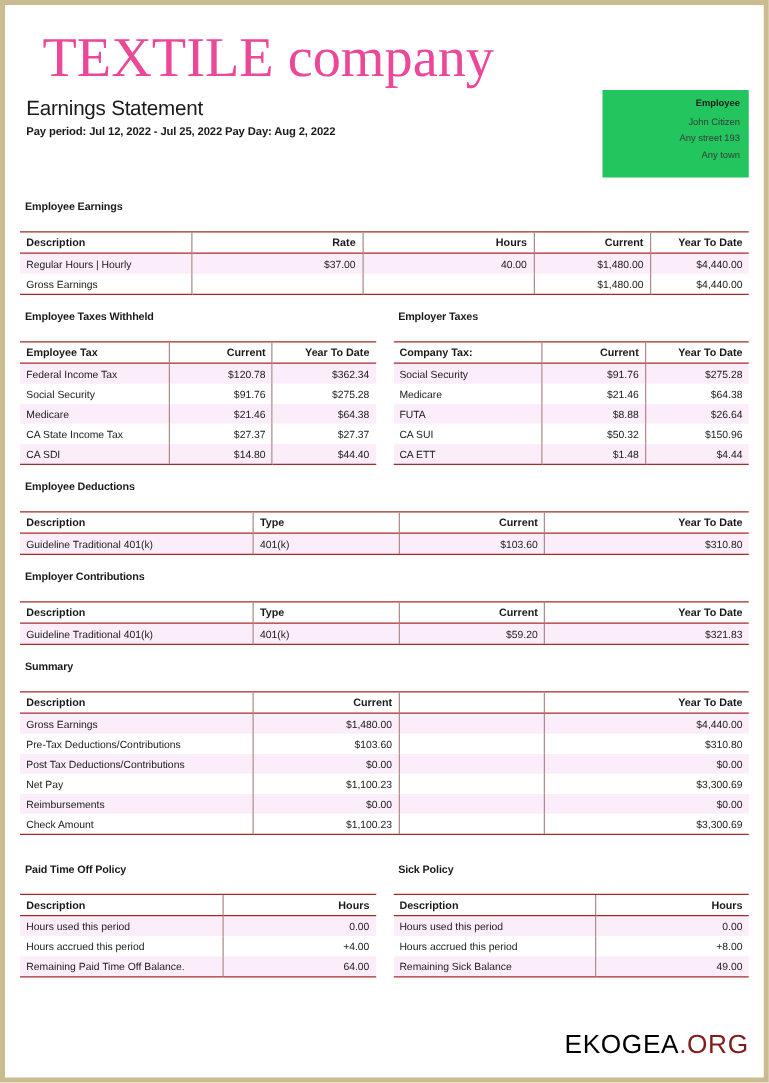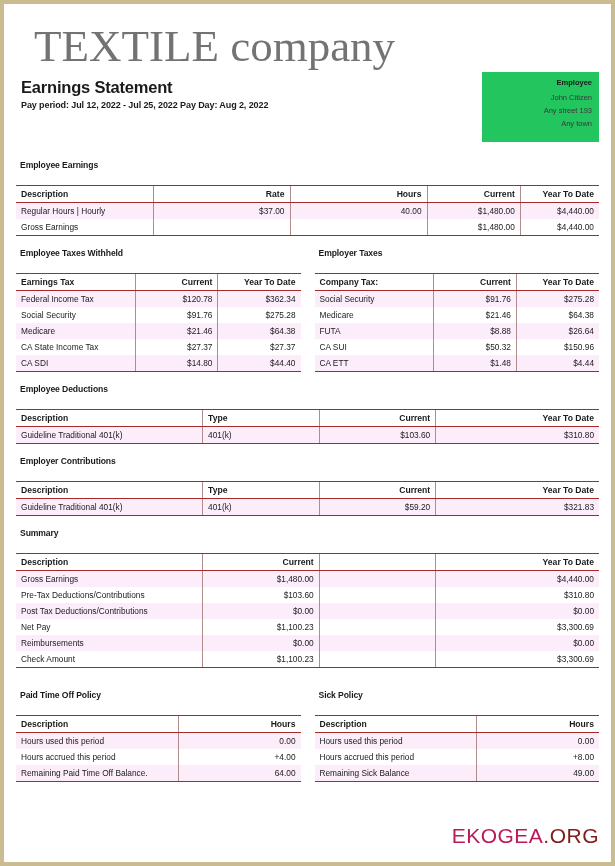--- a/index.html
+++ b/index.html
@@ -33,28 +33,28 @@
 
   
   .masthead {
     position: relative;
     height: 128px;
   }
   .company-title {
     font-family: "Liberation Serif", serif;
     font-size: 45px;
     line-height: 52px;
-    color: #737373;
+    color: #ec4899;
     letter-spacing: 0px;
     margin: 6px 0 0 18px;
     white-space: nowrap;
   }
   .stmt-title {
     font-size: 16.5px;
-    font-weight: bold;
+    font-weight: normal;
     margin: 6px 0 0 5px;
     letter-spacing: -0.2px;
   }
   .stmt-sub {
     font-size: 9px;
     font-weight: bold;
     margin: 3px 0 0 5px;
     letter-spacing: -0.1px;
   }
   .emp-box {
@@ -138,21 +138,21 @@
 
   
   .footer {
     position: absolute;
     right: 12px;
     bottom: 14px;
     font-size: 21px;
     letter-spacing: 0.5px;
     font-family: "Liberation Sans", sans-serif;
   }
-  .footer .mark1 { color: #be185d; }
+  .footer .mark1 { color: #000000; }
   .footer .mark2 { color: #7f1d1d; }
 </style>
 </head>
 <body>
 
 <div class="page">
   <div class="inner">
 
     <div class="masthead">
       <div class="company-title">TEXTILE company</div>
@@ -210,21 +210,21 @@
       <div class="col">
         <div class="section-title">Employee Taxes Withheld</div>
         <table class="pt">
           <colgroup>
               <col style="width:42%">
               <col style="width:29%">
               <col style="width:29%">
             </colgroup>
           <thead>
             <tr>
-              <th class="ta-l">Earnings Tax</th>
+              <th class="ta-l">Employee Tax</th>
               <th class="ta-r">Current</th>
               <th class="ta-r">Year To Date</th>
             </tr>
           </thead>
           <tbody>
             <tr>
               <td class="ta-l">Federal Income Tax</td>
               <td class="ta-r">$120.78</td>
               <td class="ta-r">$362.34</td>
             </tr>

